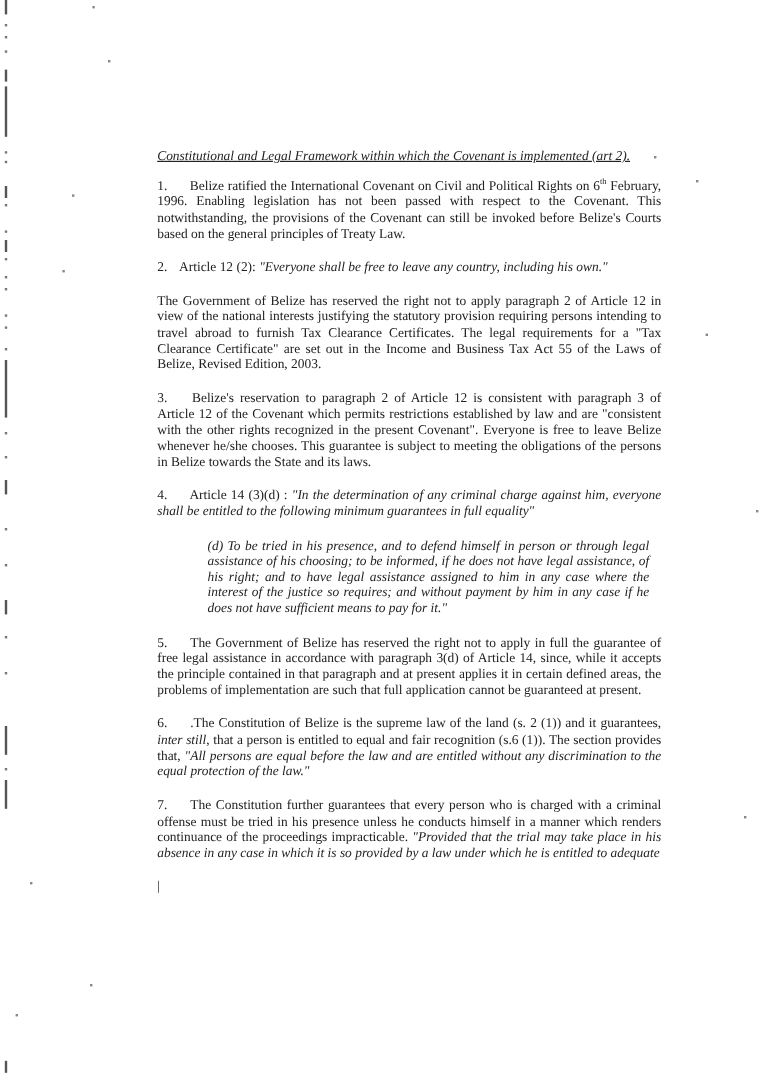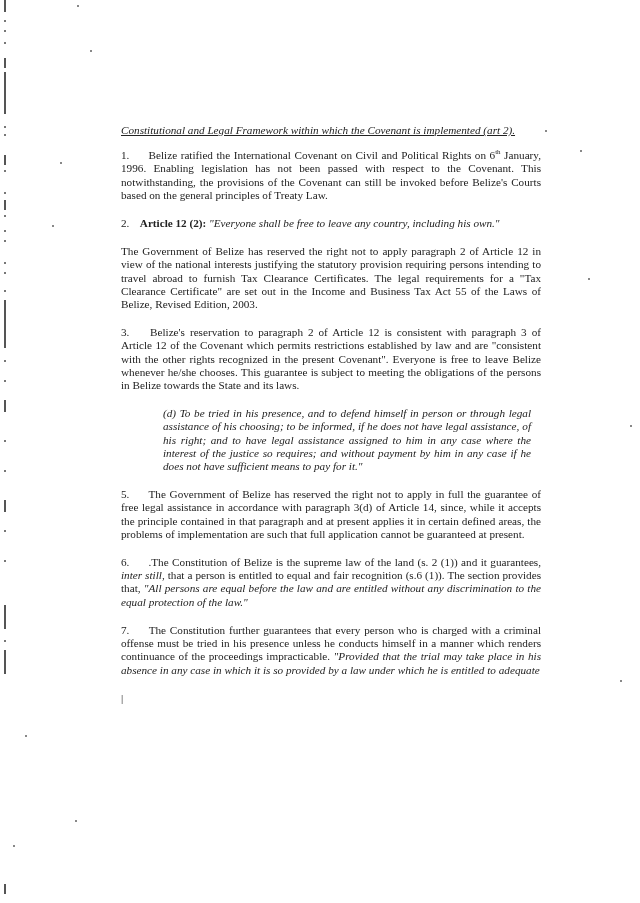--- a/index.html
+++ b/index.html
@@ -1,29 +1,29 @@
 <!DOCTYPE html>
 <html><head>
 <meta charset="utf-8">
 <style>
   html, body { margin: 0; padding: 0; background: #ffffff; }
   body { width: 640px; height: 903px; position: relative; overflow: hidden; font-family: "Liberation Serif", serif; color: #222; }
   .page { position: absolute; left: 0; top: 0; width: 640px; height: 903px; background: #fff; }
   .margin-marks { position: absolute; left: 4px; top: 0; width: 4px; height: 903px; }
   .mark { position: absolute; left: 0; width: 2px; background: #555; }
   .mark.dot { width: 2px; height: 2px; background: #777; }
-  .content { position: absolute; left: 121px; top: 124px; width: 420px; font-size: 11.2px; line-height: 13.2px; text-align: justify; }
+  .content { position: absolute; left: 131px; top: 124px; width: 420px; font-size: 11.2px; line-height: 13.2px; text-align: justify; }
   .heading { font-style: italic; text-decoration: underline; margin: 0 0 12px 0; white-space: nowrap; }
   p { margin: 0 0 15px 0; }
   .num { display: inline-block; min-width: 16px; }
   .num.wide { min-width: 24px; }
   .it { font-style: italic; }
   .sup { font-size: 7px; vertical-align: super; line-height: 0; }
   .quote-block { margin: 0 10px 15px 42px; font-style: italic; text-align: justify; }
-  .label { font-weight: bold; margin-top: 47px; }
+  .label { font-weight: normal; margin-top: 47px; }
   .stray { position: absolute; width: 2px; height: 2px; background: #888; }
   .page-end-mark { font-size: 11px; margin-top: 10px; }
 </style>
 </head>
 <body>
 
 <div class="page">
 
   <div class="margin-marks">
     <div class="mark" style="top:0;height:12px"></div>
@@ -71,37 +71,41 @@
   <div class="stray" style="left:25px;top:735px"></div>
   <div class="stray" style="left:75px;top:820px"></div>
   <div class="stray" style="left:13px;top:845px"></div>
 
   <div class="content">
 
     <div class="heading">Constitutional and Legal Framework within which the Covenant is implemented (art 2).</div>
 
     <p>
       <span class="num wide">1.</span>
-      <span>Belize ratified the International Covenant on Civil and Political Rights on 6</span><span class="sup">th</span><span> January, 1996. Enabling legislation has not been passed with respect to the Covenant. This notwithstanding, the provisions of the Covenant can still be invoked before Belize's Courts based on the general principles of Treaty Law.</span>
+      <span>Belize ratified the International Covenant on Civil and Political Rights on 6</span><span class="sup">th</span><span> February, 1996. Enabling legislation has not been passed with respect to the Covenant. This notwithstanding, the provisions of the Covenant can still be invoked before Belize's Courts based on the general principles of Treaty Law.</span>
     </p>
 
     <p>
       <span class="num">2.</span>
       <span class="label">Article 12 (2):</span><span class="it"> "Everyone shall be free to leave any country, including his own."</span>
     </p>
 
     <p>
       <span>The Government of Belize has reserved the right not to apply paragraph 2 of Article 12 in view of the national interests justifying the statutory provision requiring persons intending to travel abroad to furnish Tax Clearance Certificates. The legal requirements for a "Tax Clearance Certificate" are set out in the Income and Business Tax Act 55 of the Laws of Belize, Revised Edition, 2003.</span>
     </p>
 
     <p>
       <span class="num wide">3.</span>
       <span>Belize's reservation to paragraph 2 of Article 12 is consistent with paragraph 3 of Article 12 of the Covenant which permits restrictions established by law and are "consistent with the other rights recognized in the present Covenant".  Everyone is free to leave Belize whenever he/she chooses.  This guarantee is subject to meeting the obligations of the persons in Belize towards the State and its laws.</span>
     </p>
 
+    <p>
+      <span class="num wide">4.</span>
+      <span class="label">Article 14 (3)(d) :</span><span class="it"> "In the determination of any criminal charge against him, everyone shall be entitled to the following minimum guarantees in full equality"</span>
+    </p>
 
     <div class="quote-block">(d) To be tried in his presence, and to defend himself in person or through legal assistance of his choosing; to be informed, if he does not have legal assistance, of his right; and to have legal assistance assigned to him in any case where the interest of the justice so requires; and without payment by him in any  case if he does not have sufficient means to pay for it."</div>
 
     <p>
       <span class="num wide">5.</span>
       <span>The Government of Belize has reserved the right not to apply in full the guarantee of free legal assistance in accordance with paragraph 3(d) of Article 14, since, while it accepts the principle contained in that paragraph and at present applies it in certain defined areas, the problems of implementation are such that full application cannot be guaranteed at present.</span>
     </p>
 
     <p>
       <span class="num wide">6.</span>

